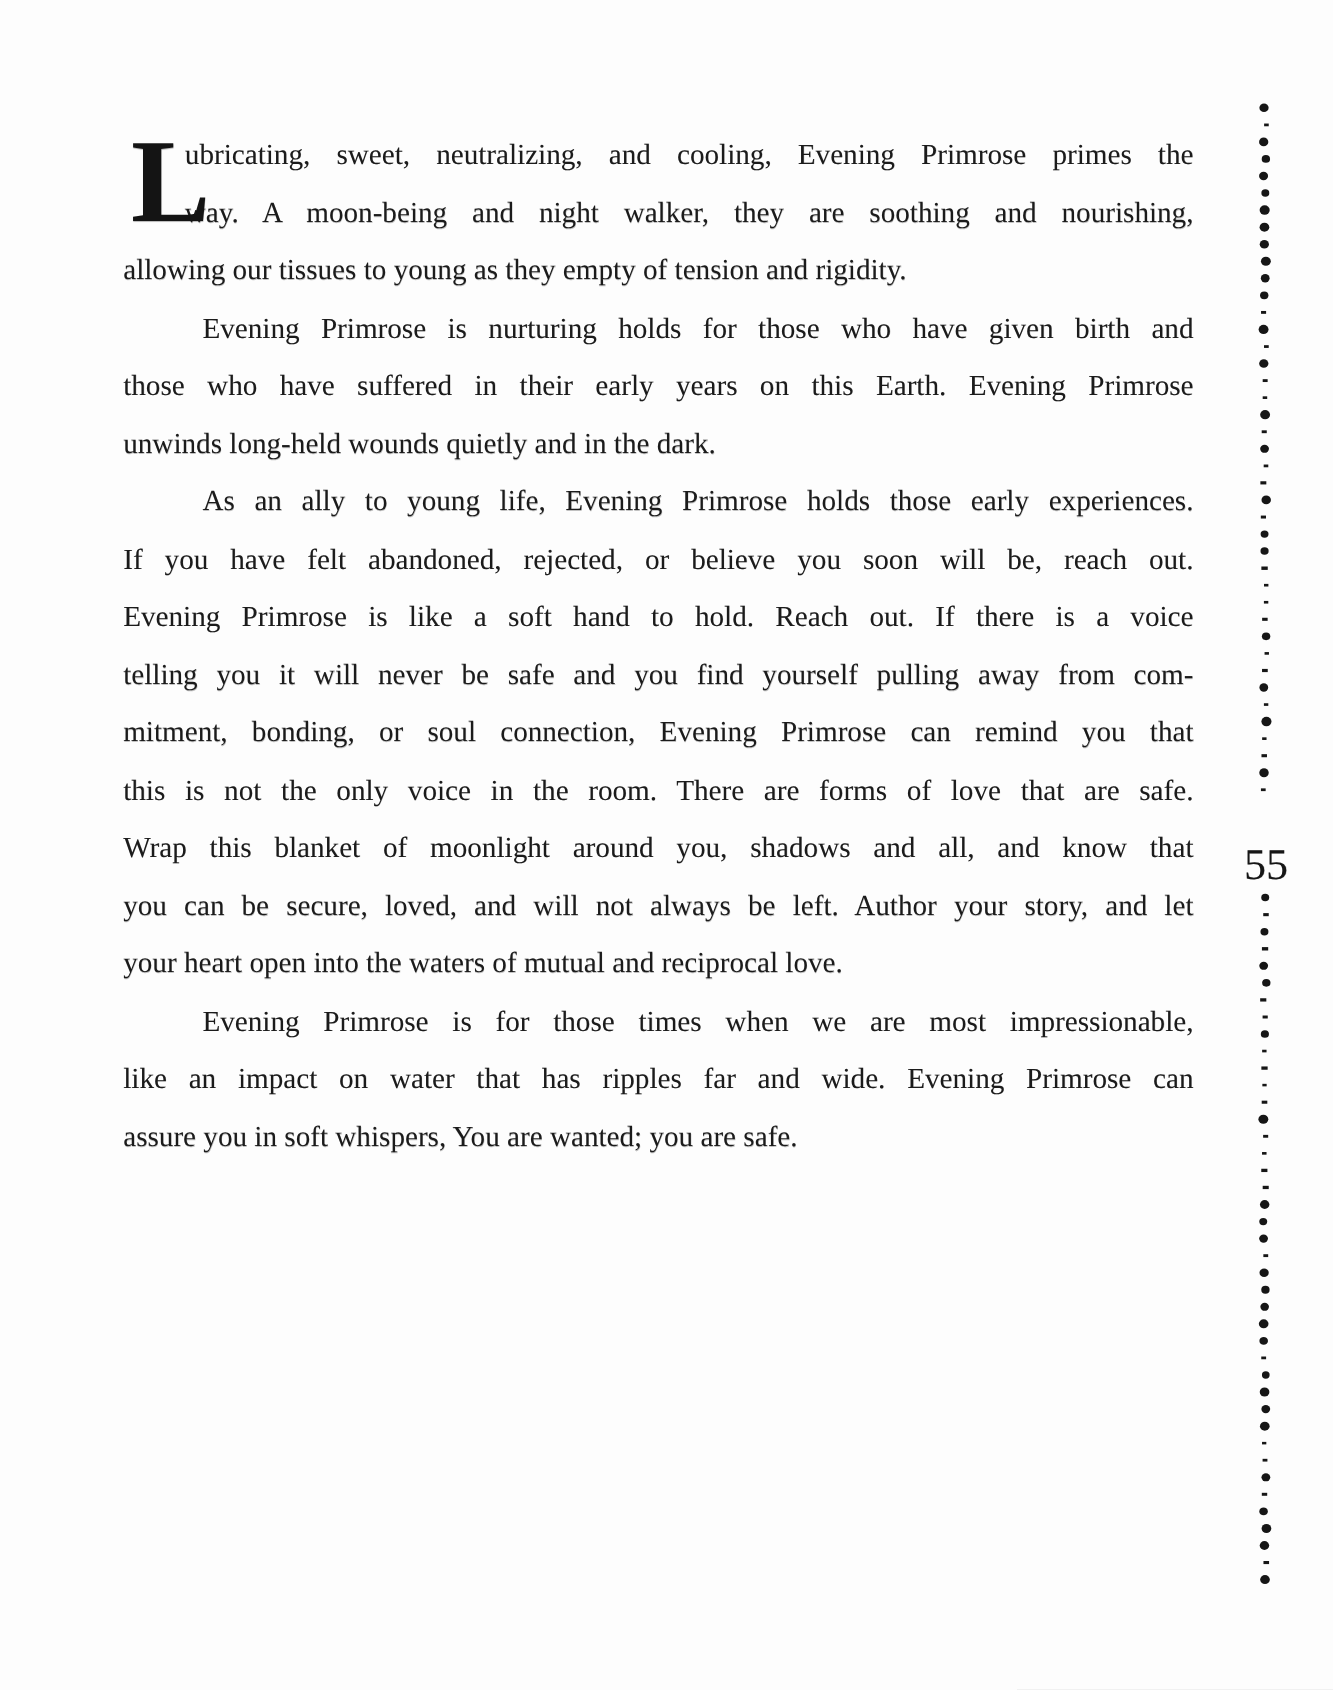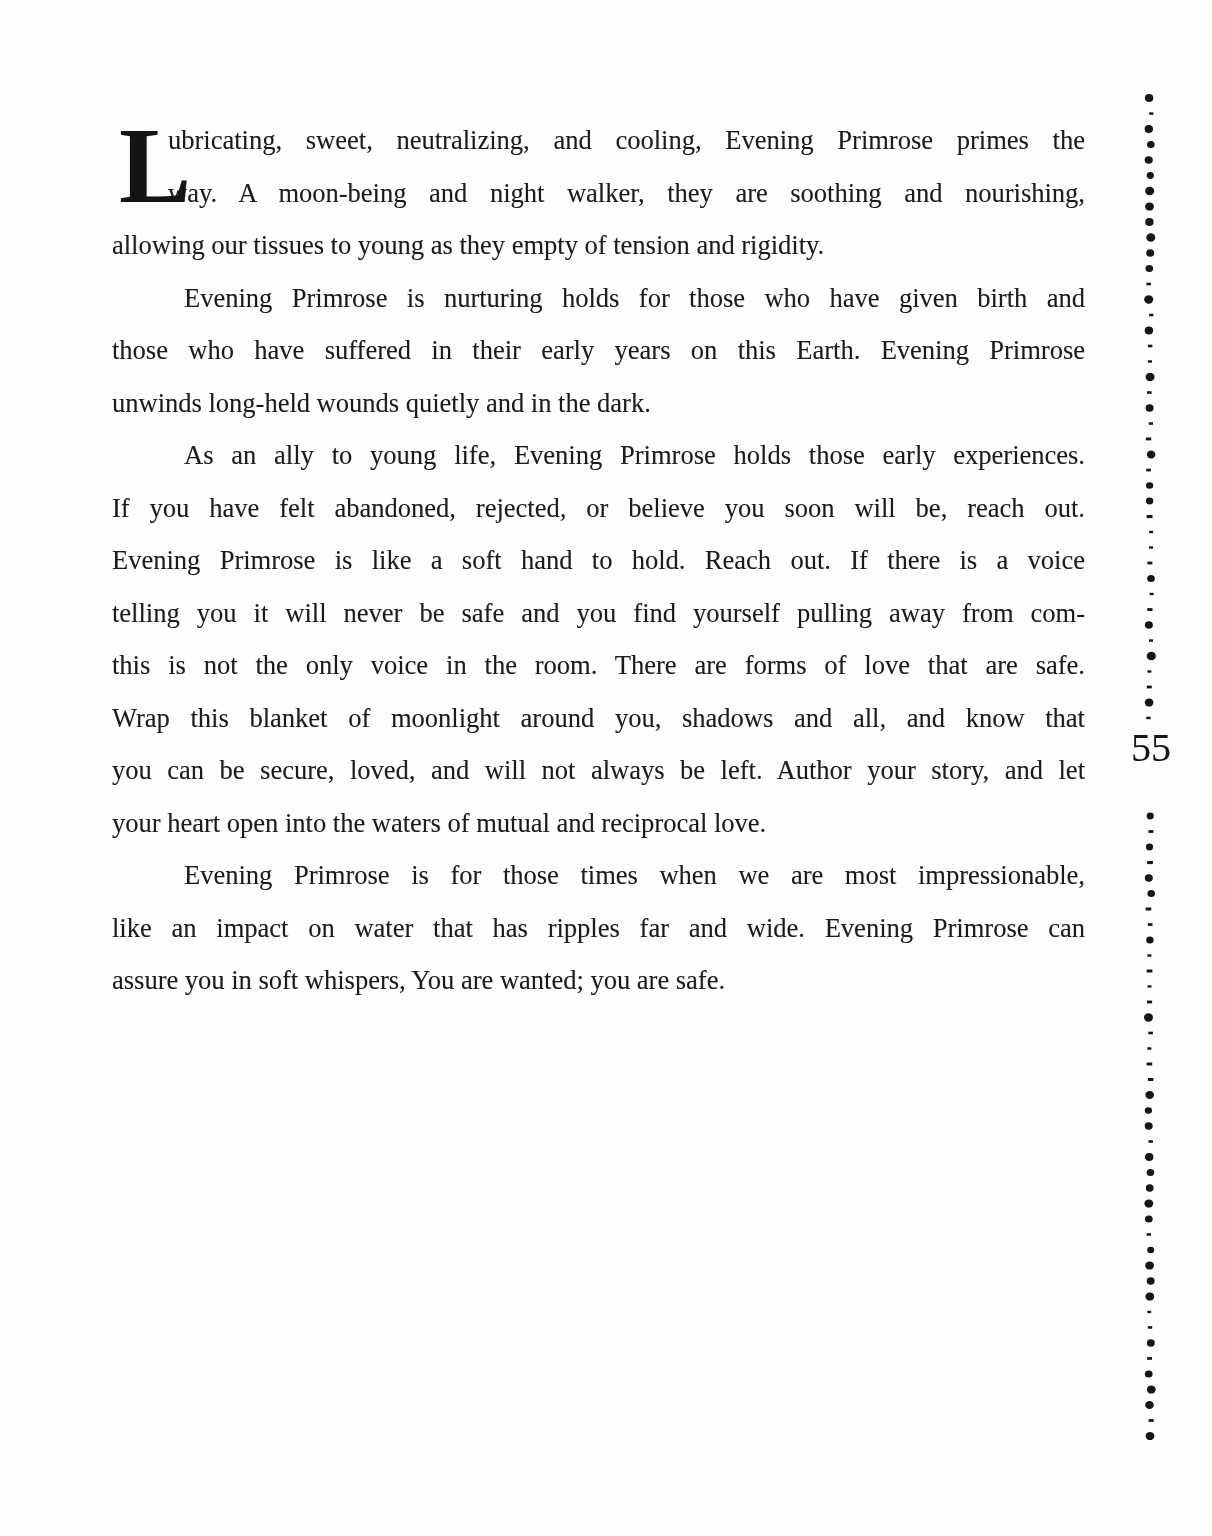--- a/index.html
+++ b/index.html
@@ -42,21 +42,21 @@
     line-height: 1;
     font-weight: bold;
     letter-spacing: 0;
     color: #141414;
     text-shadow: 0.4px 0.4px 0.7px rgba(30,30,30,0.3);
   }
   .it { }
   .page-number {
     position: absolute;
     left: 1118px;
-    top: 728px;
+    top: 766px;
     width: 66px;
     text-align: center;
     font-size: 40px;
     line-height: 1;
     color: #161616;
     font-family: "Liberation Serif", "DejaVu Serif", serif;
     text-shadow: 0.3px 0.3px 0.6px rgba(40,40,40,0.3);
   }
   .ornament {
     position: absolute;
@@ -81,20 +81,21 @@
       <div class="para indent">
         <div class="line">Evening Primrose is nurturing holds for those who have given birth and</div>
         <div class="line">those who have suffered in their early years on this Earth. Evening Primrose</div>
         <div class="line last">unwinds long-held wounds quietly and in the dark.</div>
       </div>
       <div class="para indent">
         <div class="line">As an ally to young life, Evening Primrose holds those early experiences.</div>
         <div class="line">If you have felt abandoned, rejected, or believe you soon will be, reach out.</div>
         <div class="line">Evening Primrose is like a soft hand to hold. Reach out. If there is a voice</div>
         <div class="line">telling you it will never be safe and you find yourself pulling away from com-</div>
+        <div class="line">mitment, bonding, or soul connection, Evening Primrose can remind you that</div>
         <div class="line">this is not the only voice in the room. There are forms of love that are safe.</div>
         <div class="line">Wrap this blanket of moonlight around you, shadows and all, and know that</div>
         <div class="line">you can be secure, loved, and will not always be left. Author your story, and let</div>
         <div class="line last">your heart open into the waters of mutual and reciprocal love.</div>
       </div>
       <div class="para indent">
         <div class="line">Evening Primrose is for those times when we are most impressionable,</div>
         <div class="line">like an impact on water that has ripples far and wide. Evening Primrose can</div>
         <div class="line last"><span>assure you in soft whispers, </span><span class="it">You are wanted; you are safe.</span></div>
       </div>

